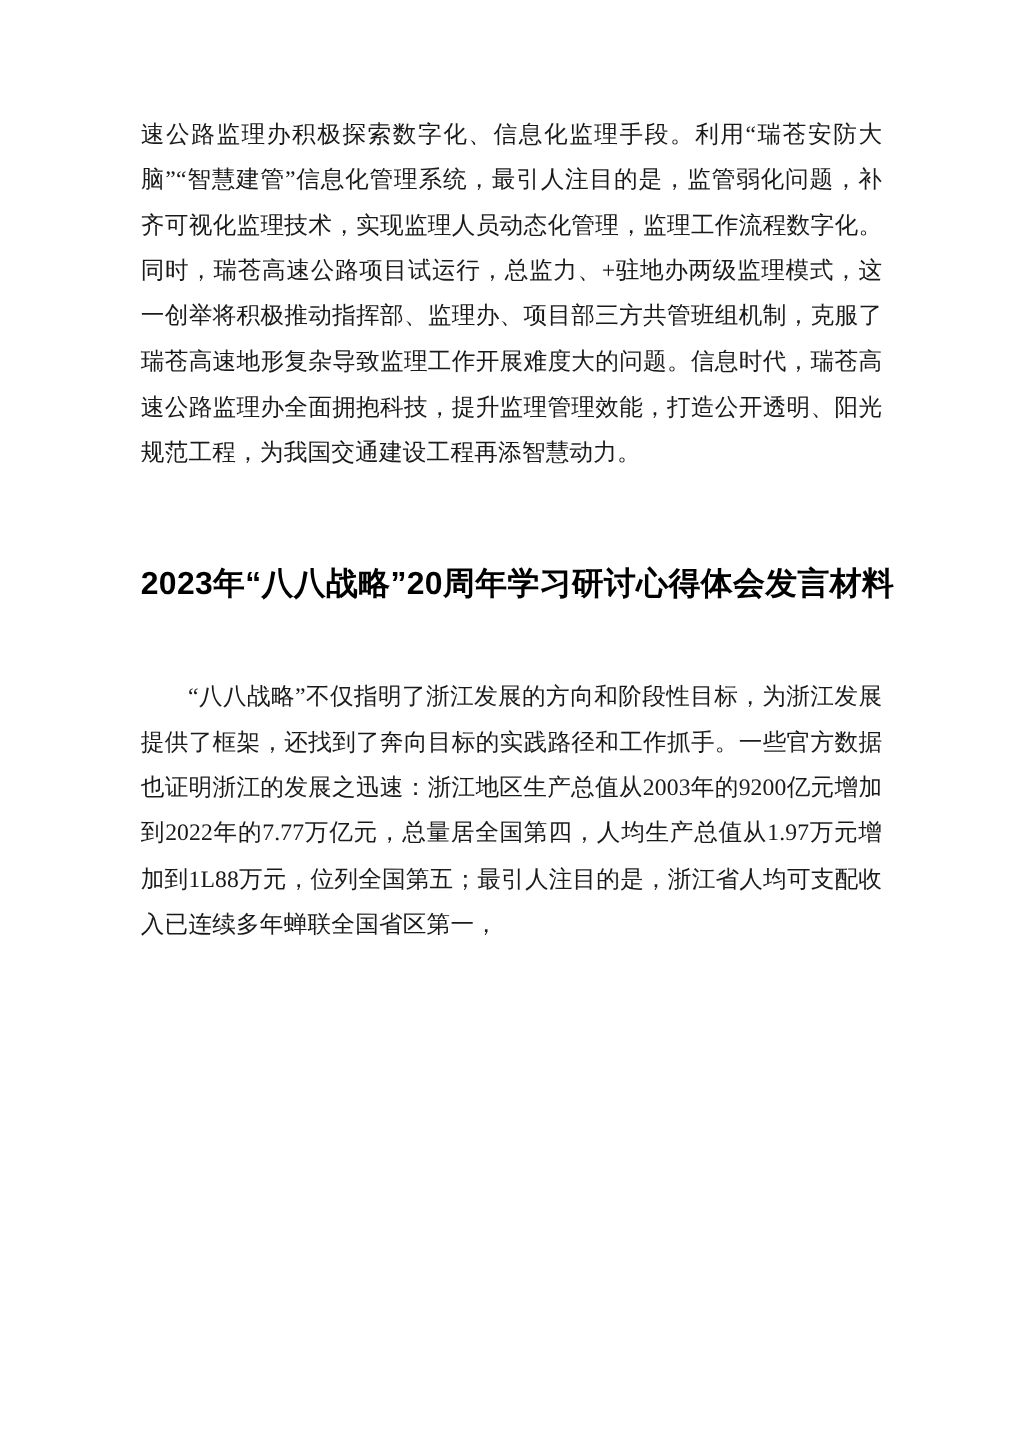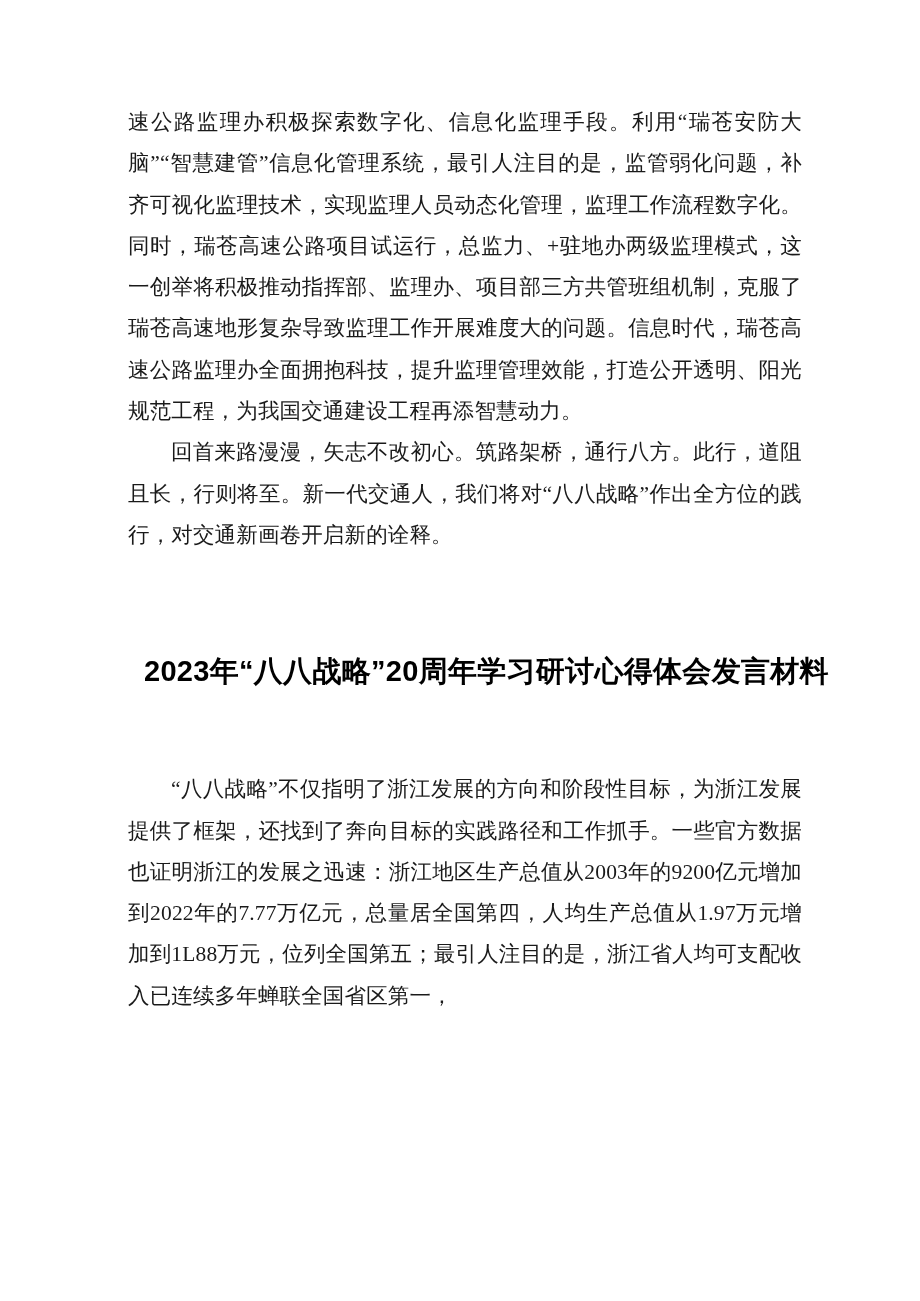--- a/index.html
+++ b/index.html
@@ -40,39 +40,38 @@
   .para.indent {
     text-indent: 43px;
   }
   .doc-heading {
     font-family: "Liberation Sans", "DejaVu Sans", sans-serif;
     font-weight: bold;
     font-size: 29px;
     line-height: 41px;
     color: #000000;
     text-align: center;
-    margin: 16px;
+    margin: 0;
     letter-spacing: 0.3px;
     white-space: nowrap;
   }
   .gap-before-heading { height: 79px; }
   .gap-after-heading  { height: 61px; }
   .gap-para           { height: 0px; }
 </style>
 </head>
 <body>
 
 <div class="page">
   <div class="content">
 
     <p class="para cont">速公路监理办积极探索数字化、信息化监理手段。利用“瑞苍安防大脑”“智慧建管”信息化管理系统，最引人注目的是，监管弱化问题，补齐可视化监理技术，实现监理人员动态化管理，监理工作流程数字化。同时，瑞苍高速公路项目试运行，总监力、+驻地办两级监理模式，这一创举将积极推动指挥部、监理办、项目部三方共管班组机制，克服了瑞苍高速地形复杂导致监理工作开展难度大的问题。信息时代，瑞苍高速公路监理办全面拥抱科技，提升监理管理效能，打造公开透明、阳光规范工程，为我国交通建设工程再添智慧动力。</p>
 
     <div class="gap-para"></div>
 
-    <p class="para indent">回首来路漫漫，矢志不改初心。筑路架桥，通行八方。此行，道阻且长，行则将至。新一代交通人，我们将对“八八战略”作出全方位的践行，对交通新画卷开启新的诠释。</p>
 
     <div class="gap-before-heading"></div>
 
     <h1 class="doc-heading">2023年“八八战略”20周年学习研讨心得体会发言材料</h1>
 
     <div class="gap-after-heading"></div>
 
 
     <div class="gap-para"></div>
 

